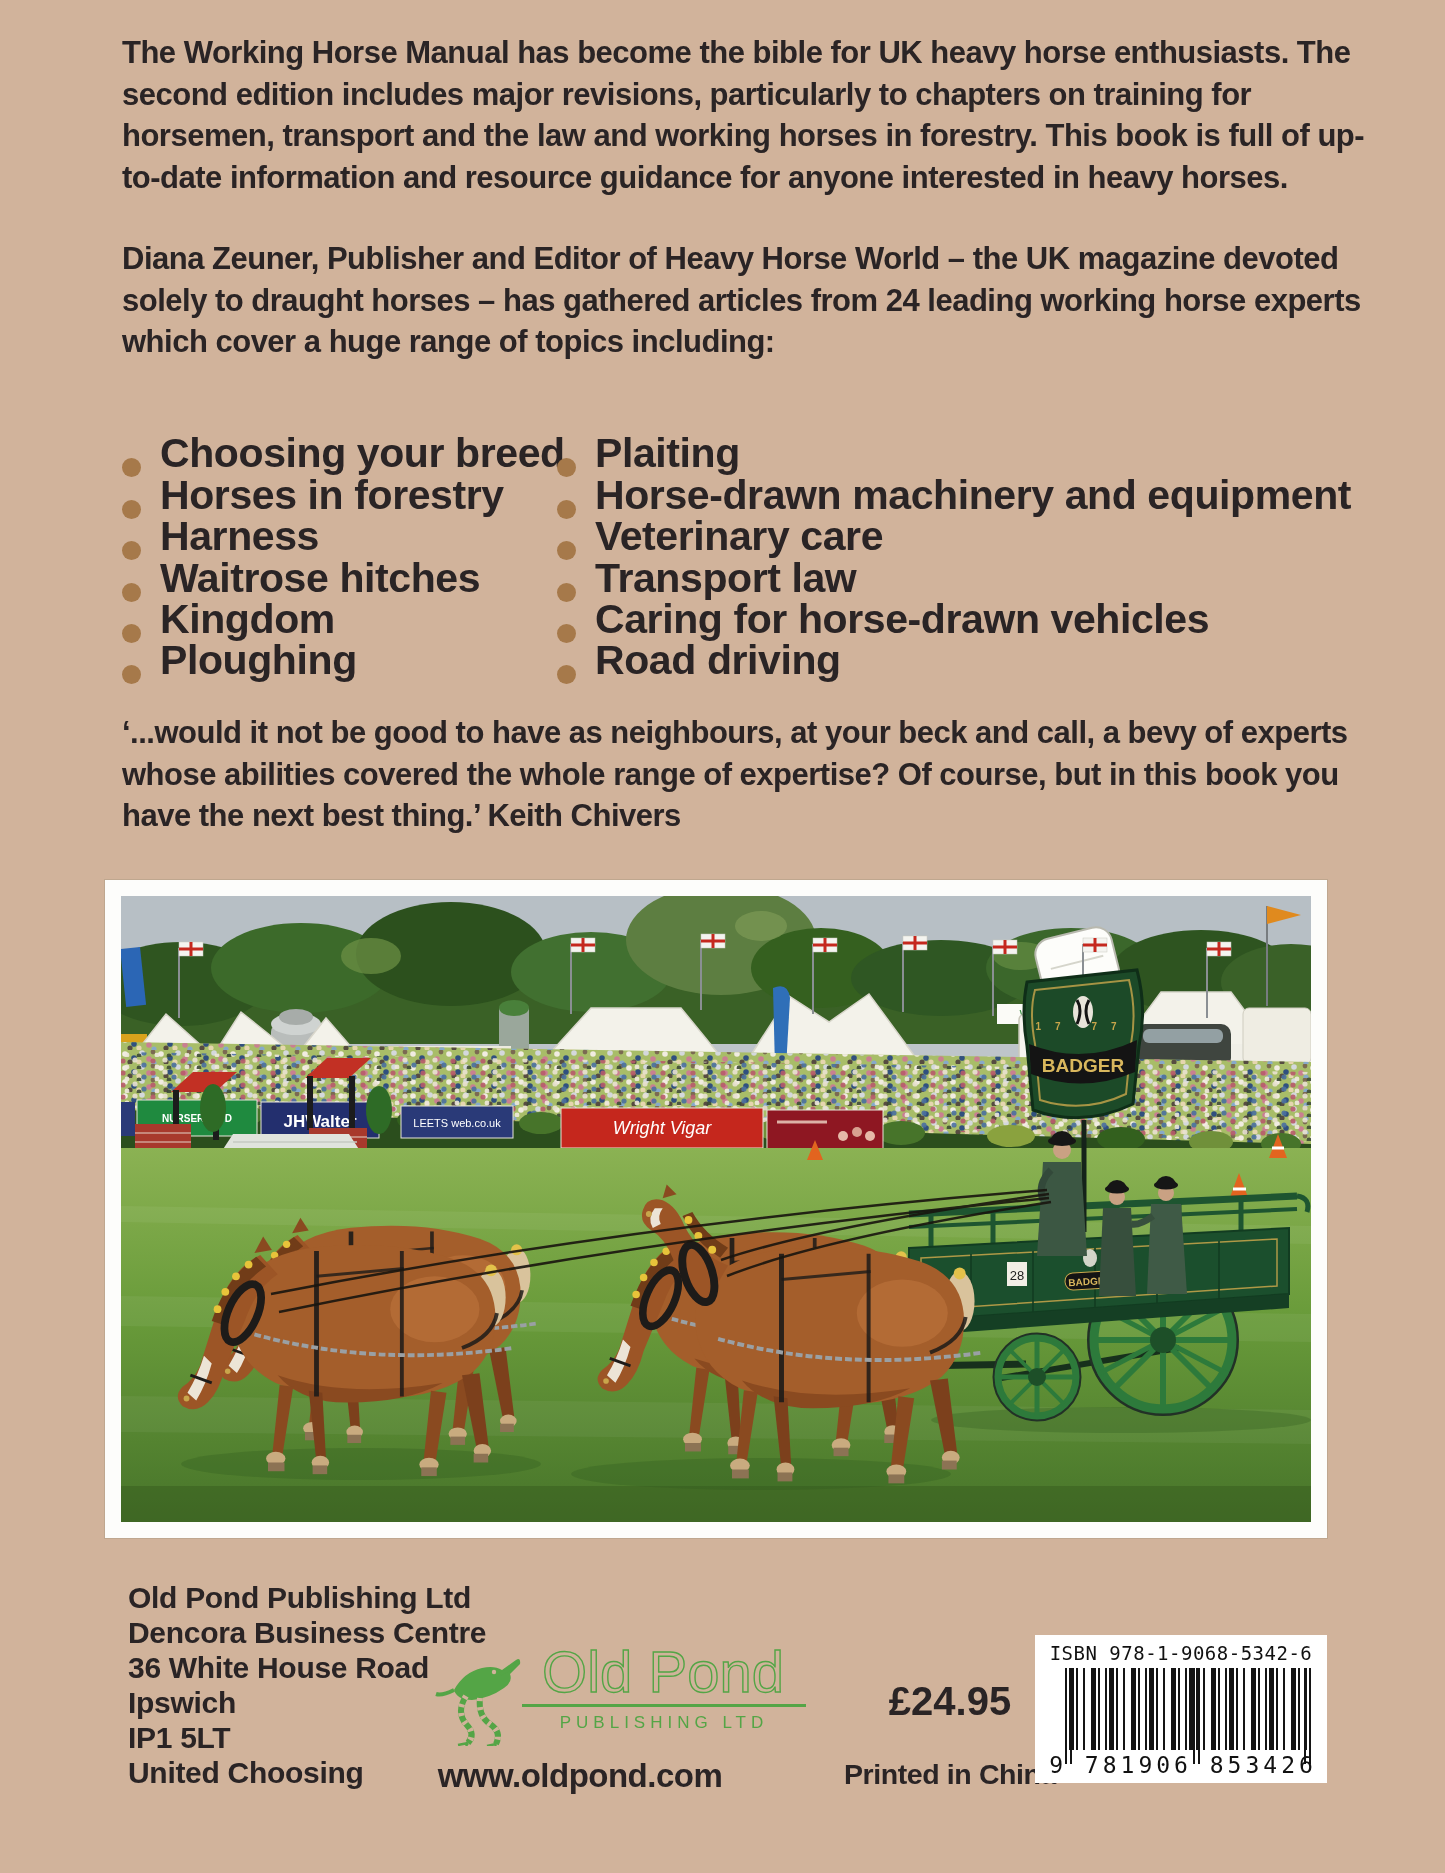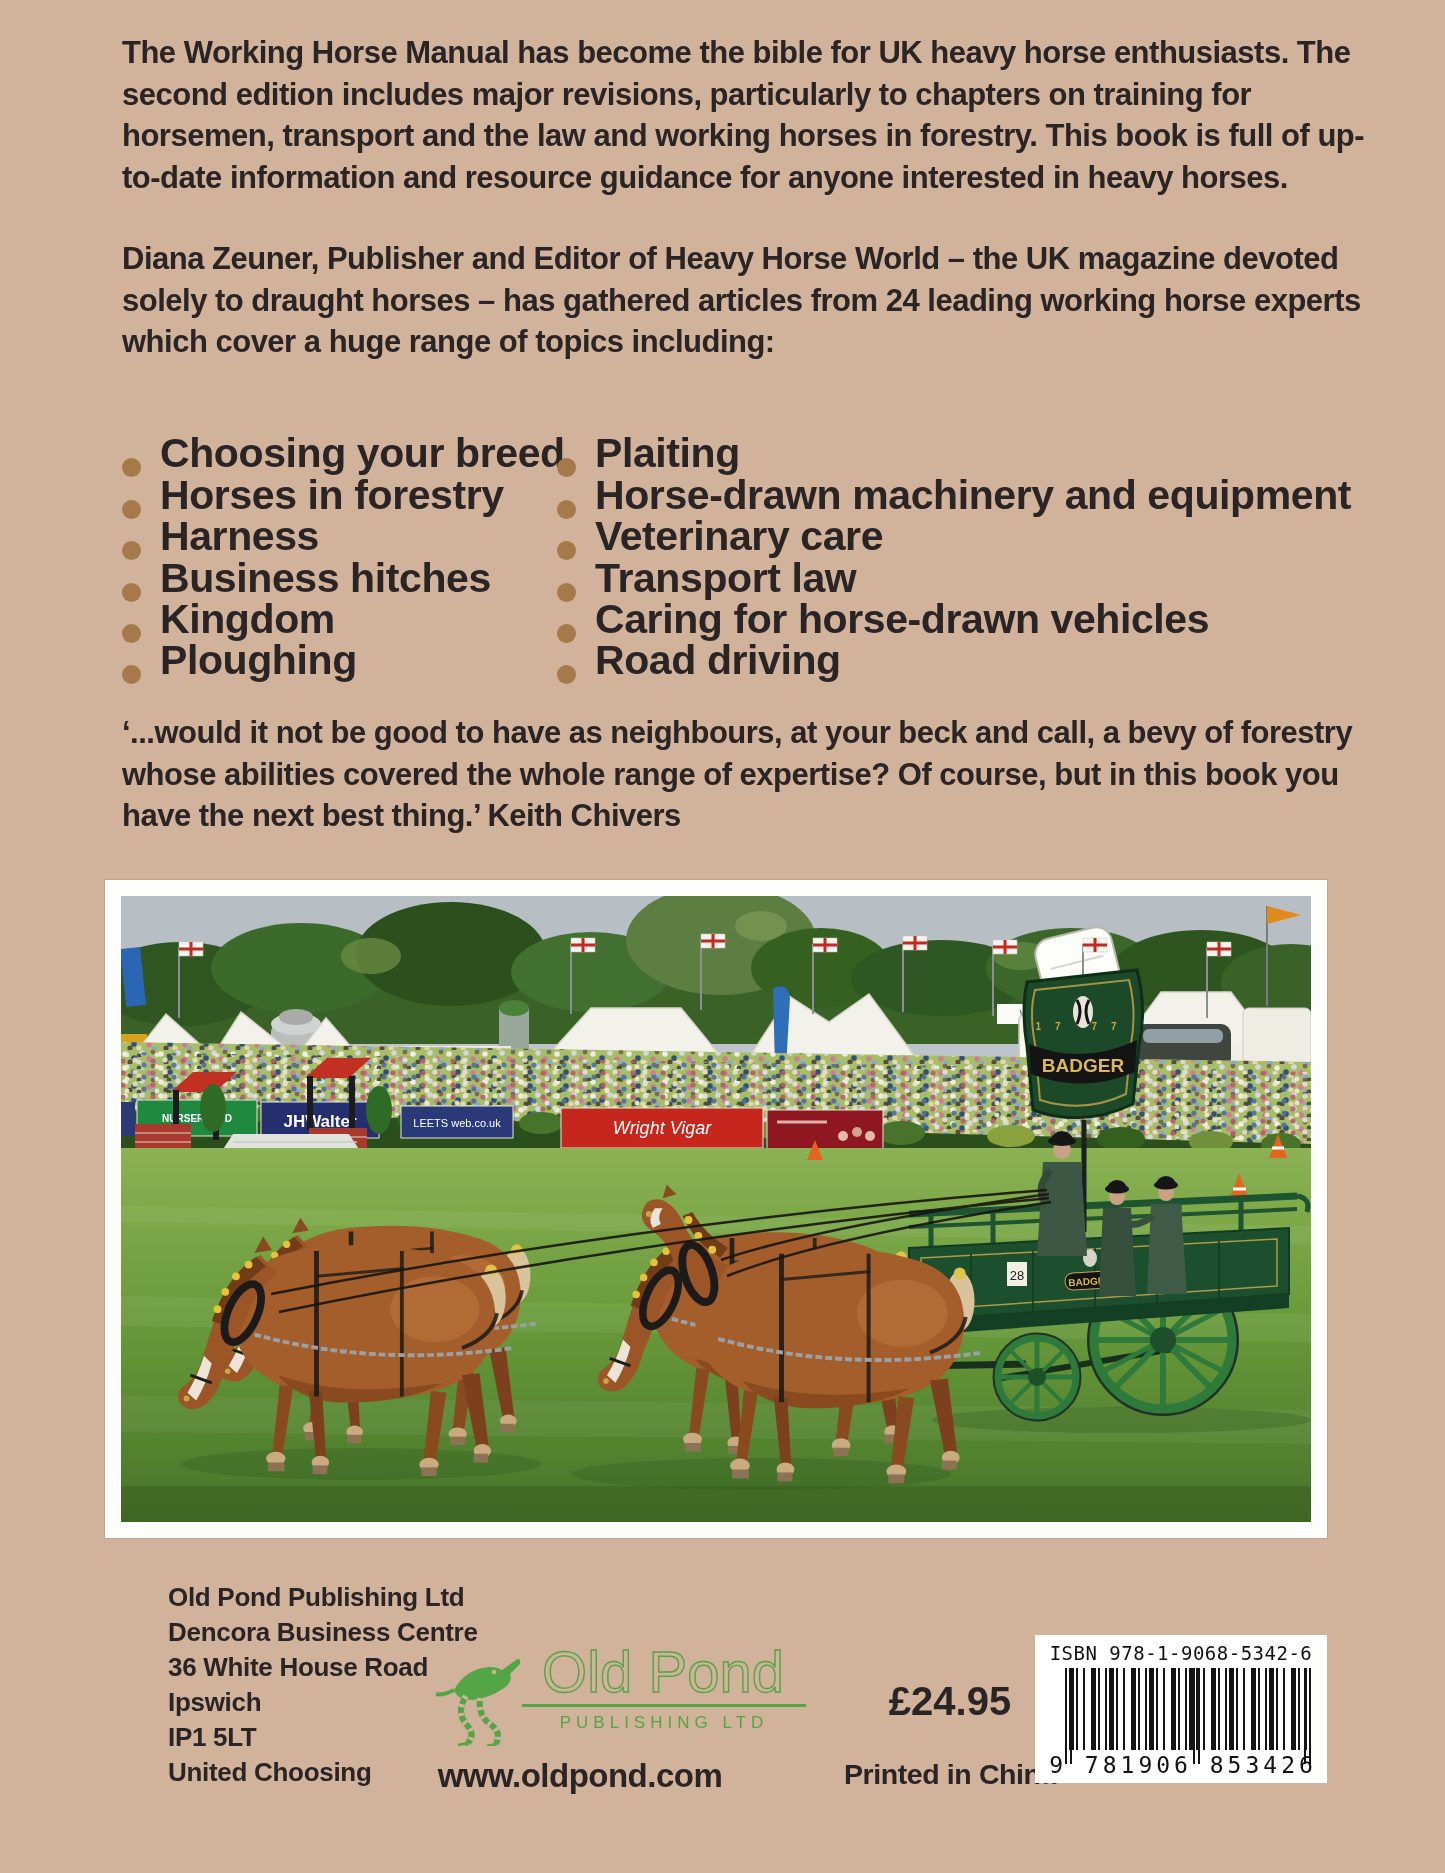--- a/index.html
+++ b/index.html
@@ -15,21 +15,21 @@
   .tcol.left{left:0;}
   .tcol.right{left:435px;}
   .titem{height:41.4px;display:flex;align-items:flex-end;font-weight:bold;
          font-size:41px;letter-spacing:-0.4px;}
   .bullet{width:19px;height:19px;border-radius:50%;background:#a6794a;
           margin-right:19px;flex:none;}
   .photo-frame{position:absolute;left:104px;top:879px;width:1190px;height:626px;
           background:#fdfdfb;border:1px solid #bfa78f;padding:16px;}
   .photo-frame svg{display:block;}
   .address{position:absolute;left:128px;top:1580px;font-weight:bold;
-           font-size:26px;line-height:35px;letter-spacing:-0.3px;margin-left:40px;}
+           font-size:30px;line-height:35px;letter-spacing:-0.3px;}
   .logo-frog{position:absolute;left:430px;top:1644px;}
   .logo-text{position:absolute;left:518px;top:1640px;}
   .website{position:absolute;left:430px;top:1757px;width:300px;text-align:center;
            font-weight:bold;font-size:33px;letter-spacing:-0.5px;}
   .price{position:absolute;left:880px;top:1679px;width:140px;text-align:center;
          font-weight:bold;font-size:40px;}
   .printed{position:absolute;left:830px;top:1758px;width:240px;text-align:center;
          font-weight:bold;font-size:28.5px;letter-spacing:-0.4px;}
   .barcode{position:absolute;left:1035px;top:1635px;width:292px;height:148px;
            background:#ffffff;}
@@ -66,21 +66,21 @@
       <div class="titem">
           <span class="bullet"></span>
           <span>Horses in forestry</span>
         </div>
       <div class="titem">
           <span class="bullet"></span>
           <span>Harness</span>
         </div>
       <div class="titem">
           <span class="bullet"></span>
-          <span>Business hitches</span>
+          <span>Waitrose hitches</span>
         </div>
       <div class="titem">
           <span class="bullet"></span>
           <span>Kingdom</span>
         </div>
       <div class="titem">
           <span class="bullet"></span>
           <span>Ploughing</span>
         </div>
     </div>
@@ -105,21 +105,21 @@
           <span class="bullet"></span>
           <span>Caring for horse-drawn vehicles</span>
         </div>
       <div class="titem">
           <span class="bullet"></span>
           <span>Road driving</span>
         </div>
     </div>
   </div>
 
-  <p class="para" id="quote">‘...would it not be good to have as neighbours, at your beck and call, a bevy of forestry whose abilities covered the whole range of expertise? Of course, but in this book you have the next best thing.’ Keith Chivers</p>
+  <p class="para" id="quote">‘...would it not be good to have as neighbours, at your beck and call, a bevy of experts whose abilities covered the whole range of expertise? Of course, but in this book you have the next best thing.’ Keith Chivers</p>
 
   <div class="photo-frame">
     <svg viewBox="0 0 1190 626" width="1190" height="626">
       <defs>
         <linearGradient id="grassG" x1="0" y1="0" x2="0" y2="1">
           <stop offset="0" stop-color="#8bb253"></stop>
             <stop offset="0.45" stop-color="#699b3a"></stop>
             <stop offset="1" stop-color="#47742a"></stop>
         </linearGradient>
         <pattern id="crowdA" width="36" height="14" patternUnits="userSpaceOnUse">

